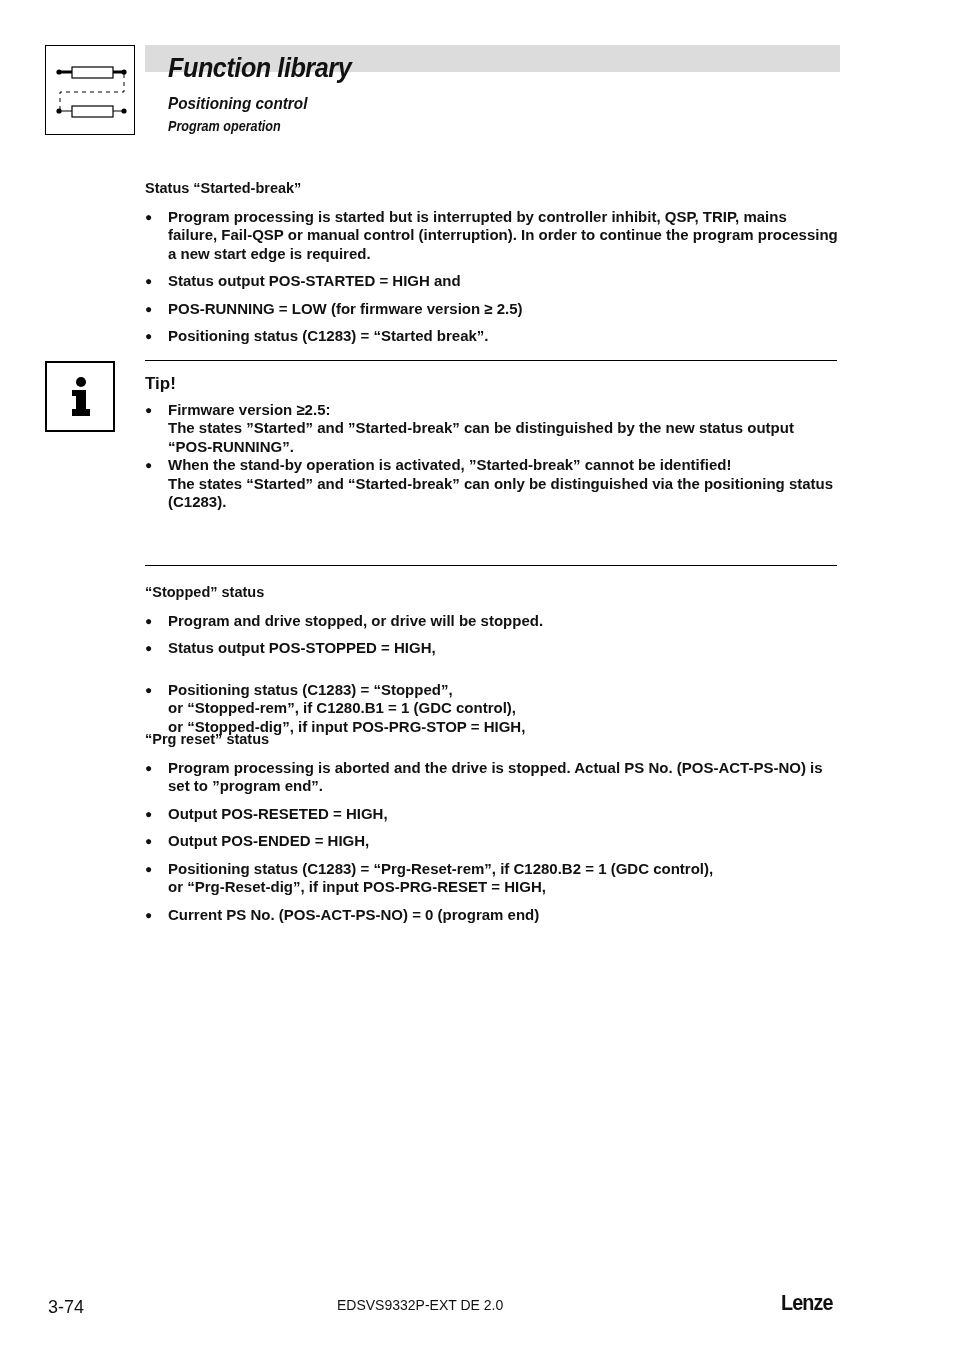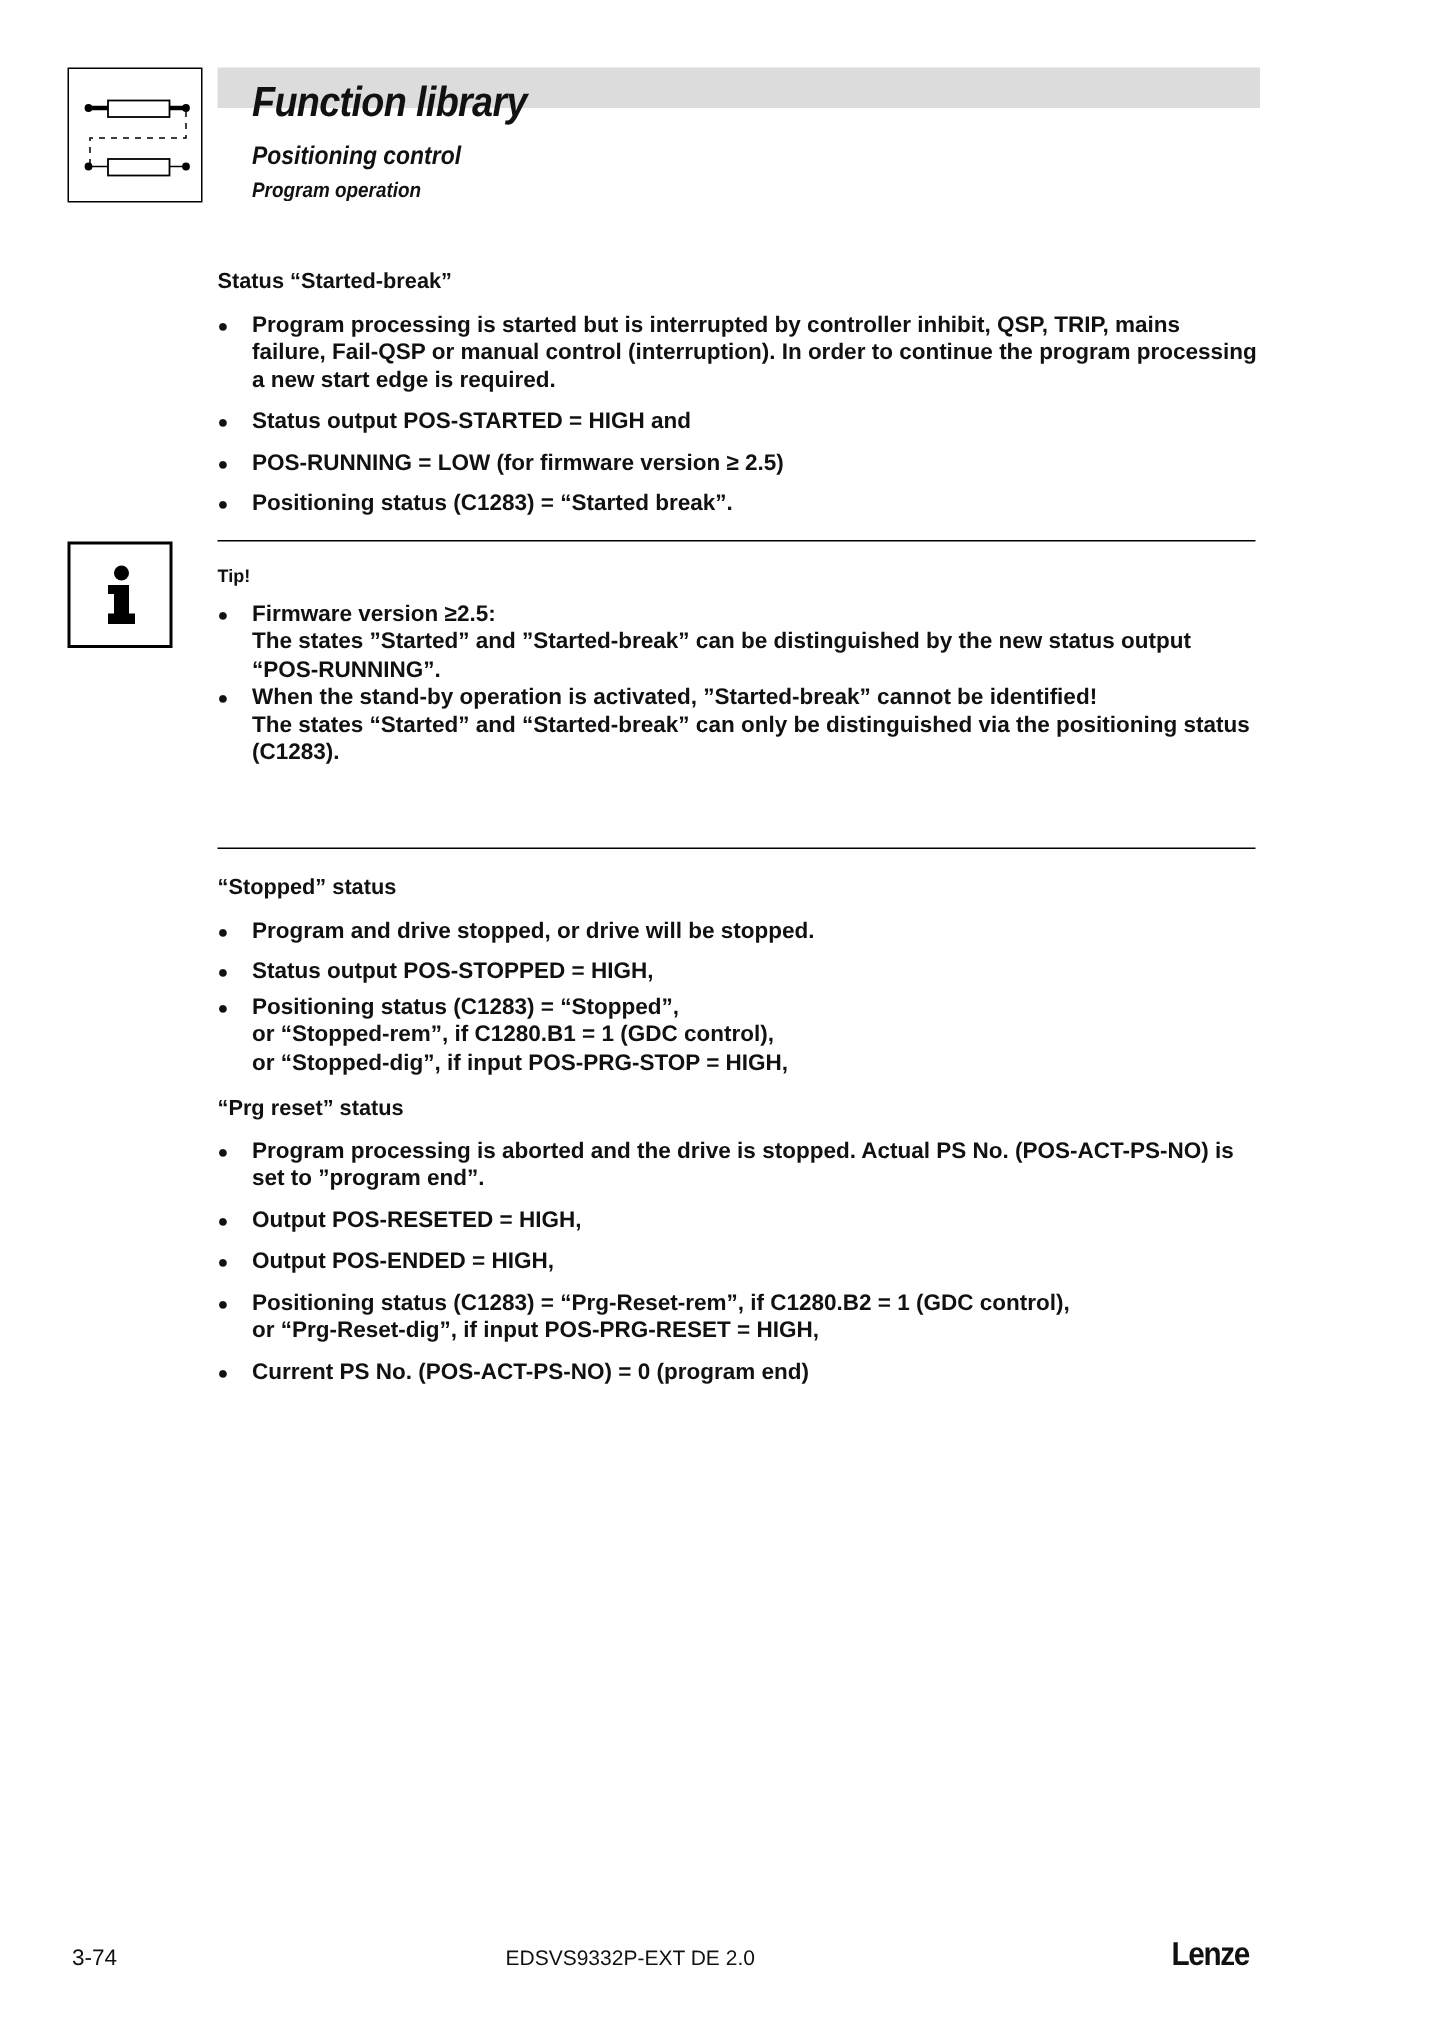--- a/index.html
+++ b/index.html
@@ -9,21 +9,21 @@
   .title { position:absolute; left:168px; top:52px; font-size:28px; font-weight:bold; font-style:italic; letter-spacing:-0.5px; transform:scaleX(0.9); transform-origin:left; }
   .subtitle { position:absolute; left:168px; top:94px; font-size:17px; font-weight:bold; font-style:italic; transform:scaleX(0.9); transform-origin:left; }
   .subsubtitle { position:absolute; left:168px; top:118px; font-size:14px; font-weight:bold; font-style:italic; transform:scaleX(0.9); transform-origin:left; }
   .content { position:absolute; left:145px; width:695px; font-size:15px; line-height:18.5px; }
   .heading { font-weight:bold; font-size:14.5px; }
   ul { list-style:none; margin:0; padding:0;font-weight:bold; }
   li { position:relative; padding-left:23px; }
   li::before { content:"\25CF"; position:absolute; left:0; top:0; font-size:12px; }
   .rule { position:absolute; left:145px; width:692px; height:1px; background:#000; }
   .info-box { position:absolute; left:45px; top:361px; width:70px; height:71px; border:2px solid #000; box-sizing:border-box; }
-  .footer { position:absolute; top:1297px; font-size:15px; }
+  .footer { position:absolute; top:1297px; font-size:18px; }
 </style>
 </head>
 <body>
 
 <div class="logo-box">
   <svg width="88" height="88" viewBox="0 0 88 88">
     <circle cx="13" cy="26" r="2.6" fill="#000"></circle>
     <line x1="13" y1="26" x2="26" y2="26" stroke="#000" stroke-width="3"></line>
     <rect x="26" y="21" width="41" height="11" fill="#fff" stroke="#000" stroke-width="1.2"></rect>
     <line x1="67" y1="26" x2="78" y2="26" stroke="#000" stroke-width="3"></line>
@@ -54,40 +54,40 @@
 <div class="rule" style="top:360px;"></div>
 
 <div class="info-box">
   <svg width="66" height="67" viewBox="0 0 66 67">
     <circle cx="34" cy="19" r="5" fill="#000"></circle>
     <path d="M25 27 H39 V46 H43 V53 H25 V46 H29 V33 H25 Z" fill="#000"></path>
   </svg>
 </div>
 
 <div class="content" style="top:375px;">
-  <div class="heading" style="font-size:12px;">Tip!</div>
+  <div class="heading" style="font-size:17px;">Tip!</div>
   <ul style="margin-top:7px;">
     <li style="">
       <div>Firmware version ≥2.5:</div>
       <div>The states ”Started” and ”Started-break” can be distinguished by the new status output “POS-RUNNING”.</div>
     </li>
     <li>
       <div>When the stand-by operation is activated, ”Started-break” cannot be identified!</div>
       <div>The states “Started” and “Started-break” can only be distinguished via the positioning status (C1283).</div>
     </li>
   </ul>
 </div>
 
 <div class="rule" style="top:565px;"></div>
 
 <div class="content" style="top:583px;">
   <div class="heading">“Stopped” status</div>
   <ul style="margin-top:10px;">
     <li style="margin-bottom:9px;">Program and drive stopped, or drive will be stopped.</li>
-    <li style="margin-bottom:5px;">Status output POS-STOPPED = HIGH,</li>
+    <li style="margin-bottom:23px;">Status output POS-STOPPED = HIGH,</li>
     <li>
       <div>Positioning status (C1283) = “Stopped”,</div>
       <div>or “Stopped-rem”, if C1280.B1 = 1 (GDC control),</div>
       <div>or “Stopped-dig”, if input POS-PRG-STOP = HIGH,</div>
     </li>
   </ul>
 </div>
 
 <div class="content" style="top:730px;">
   <div class="heading">“Prg reset” status</div>

